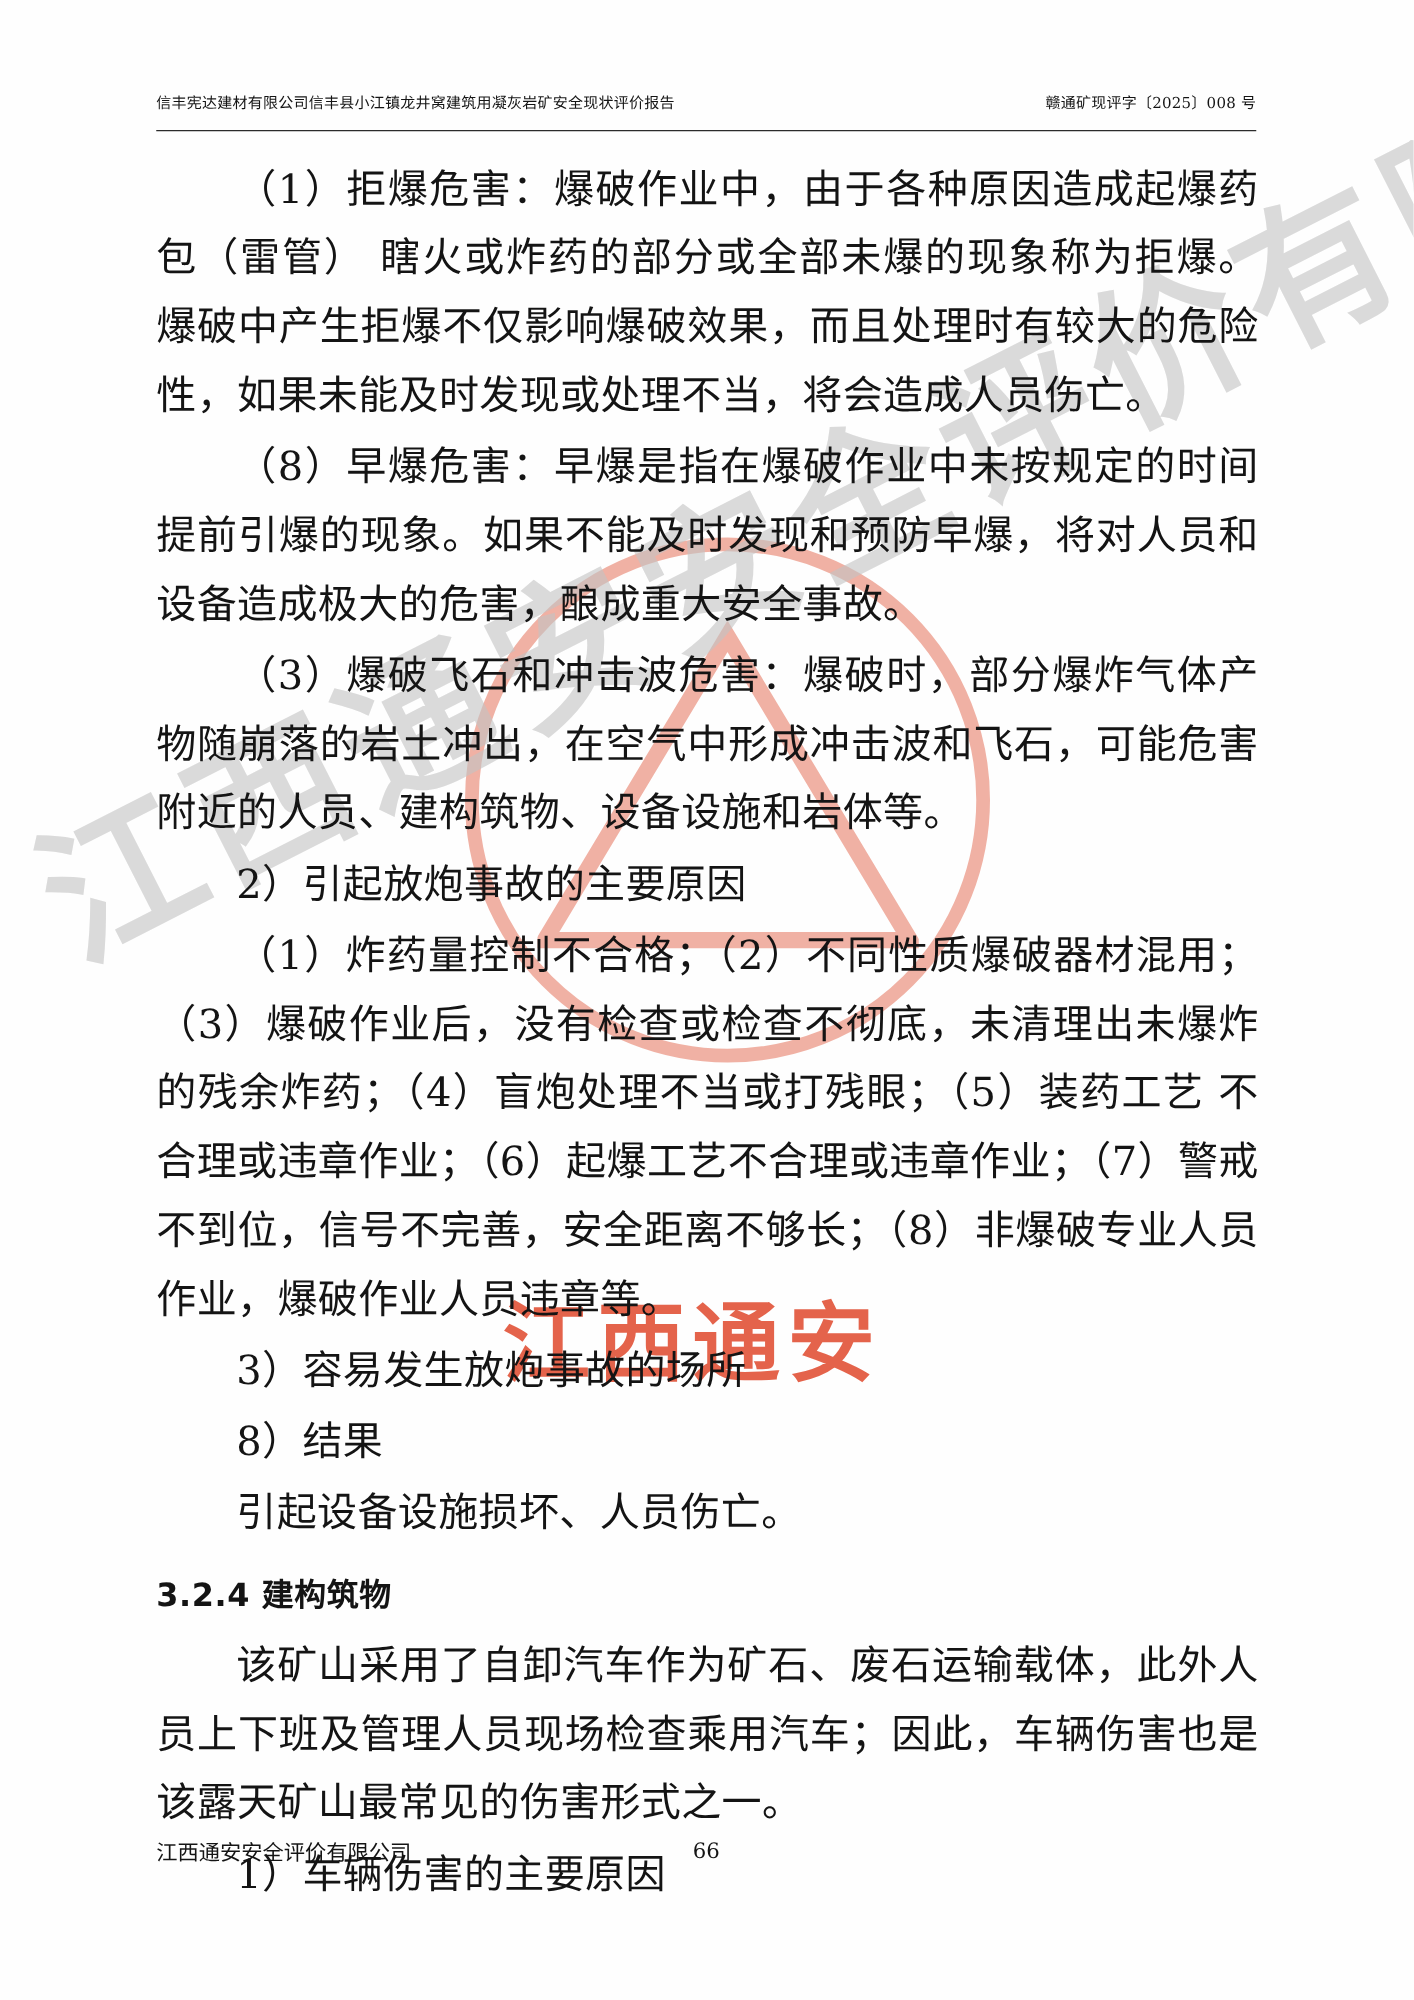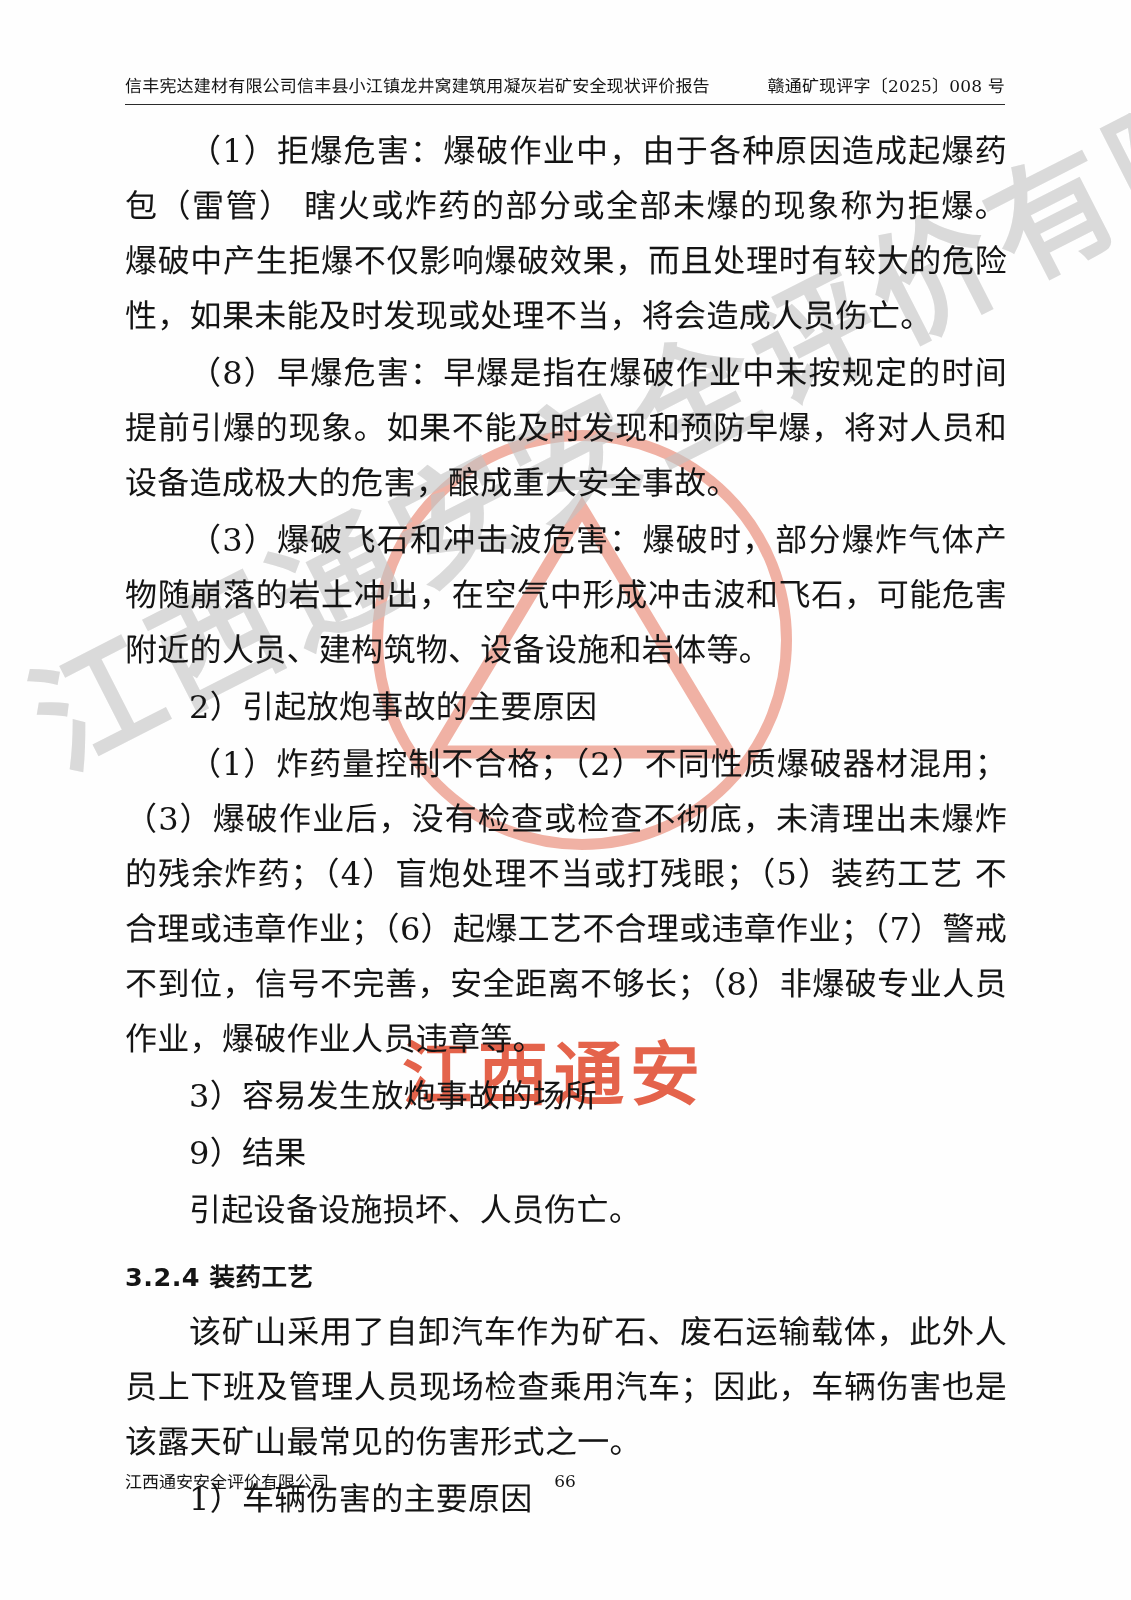--- a/index.html
+++ b/index.html
@@ -73,21 +73,21 @@
 
   
   .header {
     position: absolute;
     left: 125px;
     top: 72px;
     width: 880px;
     display: flex;
     justify-content: space-between;
     align-items: flex-end;
-    font-size: 17px;
+    font-size: 12px;
     letter-spacing: 0.2px;
     z-index: 2;
   }
   .header-left { white-space: nowrap; }
   .header-right { white-space: nowrap; }
   .header-rule {
     position: absolute;
     left: 125px;
     top: 104px;
     width: 880px;
@@ -164,24 +164,24 @@
   </div>
   <div class="header-rule"></div>
 
   <div class="content">
     <p class="para">（1）拒爆危害：爆破作业中，由于各种原因造成起爆药包（雷管） 瞎火或炸药的部分或全部未爆的现象称为拒爆。爆破中产生拒爆不仅影响爆破效果，而且处理时有较大的危险性，如果未能及时发现或处理不当，将会造成人员伤亡。</p>
     <p class="para">（8）早爆危害：早爆是指在爆破作业中未按规定的时间提前引爆的现象。如果不能及时发现和预防早爆，将对人员和设备造成极大的危害，酿成重大安全事故。</p>
     <p class="para">（3）爆破飞石和冲击波危害：爆破时，部分爆炸气体产物随崩落的岩土冲出，在空气中形成冲击波和飞石，可能危害附近的人员、建构筑物、设备设施和岩体等。</p>
     <p class="para">2）引起放炮事故的主要原因</p>
     <p class="para">（1）炸药量控制不合格；（2）不同性质爆破器材混用；（3）爆破作业后，没有检查或检查不彻底，未清理出未爆炸的残余炸药；（4）盲炮处理不当或打残眼；（5）装药工艺 不合理或违章作业；（6）起爆工艺不合理或违章作业；（7）警戒不到位，信号不完善，安全距离不够长；（8）非爆破专业人员作业，爆破作业人员违章等。</p>
     <p class="para">3）容易发生放炮事故的场所</p>
-    <p class="para">9）结果</p>
+    <p class="para">8）结果</p>
     <p class="para">引起设备设施损坏、人员伤亡。</p>
 
-    <h3 class="heading">3.2.4 装药工艺</h3>
+    <h3 class="heading">3.2.4 建构筑物</h3>
 
     <p class="para">该矿山采用了自卸汽车作为矿石、废石运输载体，此外人员上下班及管理人员现场检查乘用汽车；因此，车辆伤害也是该露天矿山最常见的伤害形式之一。</p>
     <p class="para">1）车辆伤害的主要原因</p>
   </div>
 
   <div class="footer">
     <span class="footer-left">江西通安安全评价有限公司</span>
     <span class="footer-center">66</span>
   </div>
 

